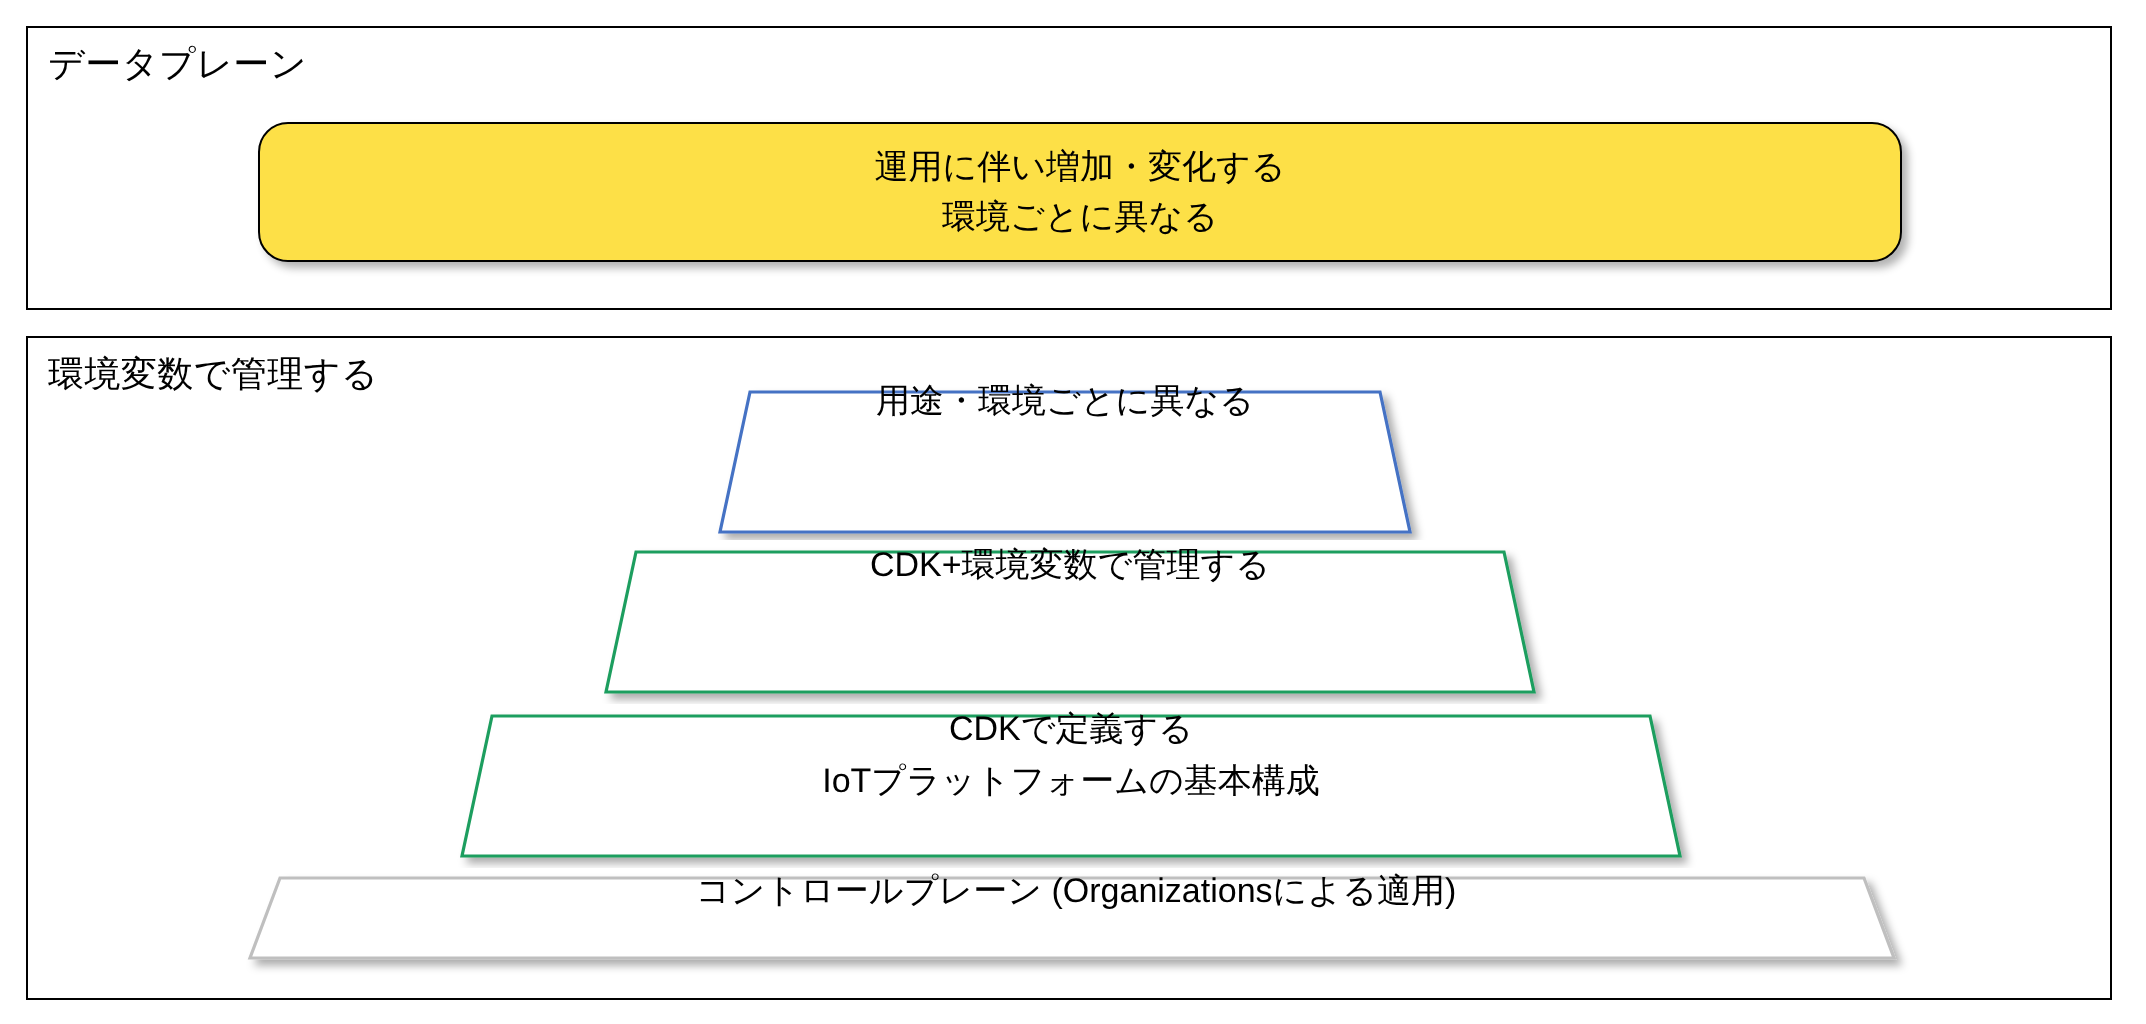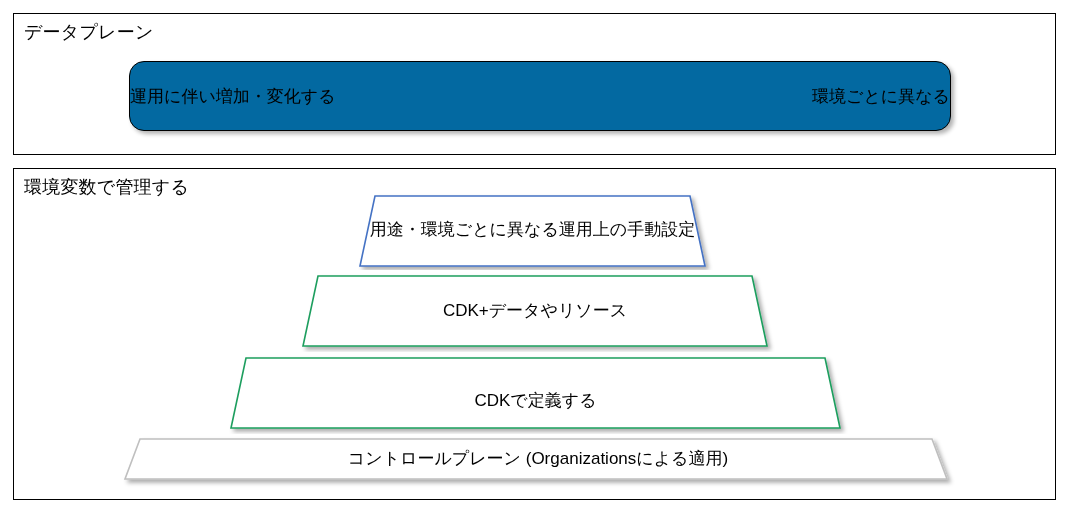--- a/index.html
+++ b/index.html
@@ -44,26 +44,26 @@
   
   #data-box {
     position: absolute;
     left: 115px;
     top: 47px;
     width: 822px;
     height: 70px;
     box-sizing: border-box;
     border: 1.6px solid #000000;
     border-radius: 15px;
-    background: #0369a1;
+    background: #fde047;
     box-shadow: 3px 3px 4px rgba(0,0,0,0.30);
     display: flex;
-    flex-direction: row;
+    flex-direction: column;
     align-items: center;
-    justify-content: space-between;
+    justify-content: center;
   }
   #data-box .line {
     font-size: 17px;
     line-height: 25px;
     white-space: nowrap;
   }
 
   
   .tier {
     position: absolute;
@@ -75,22 +75,23 @@
     top: 0;
     overflow: visible;
   }
   .tier-text {
     position: absolute;
     left: 0;
     top: 0;
     width: 100%;
     height: 100%;
     display: flex;
+    flex-direction: column;
     align-items: center;
-    justify-content: center;
+    justify-content: flex-start;
     pointer-events: none;
   }
   .tier-text .line {
     font-size: 17px;
     line-height: 26px;
     white-space: nowrap;
     color: #000000;
   }
   .tier-text.single .line { line-height: 24px; }
 
@@ -121,49 +122,49 @@
     <svg width="375" height="84" viewBox="0 0 375 84">
       <defs>
         <filter id="sh1" x="-20%" y="-20%" width="150%" height="160%">
           <feDropShadow dx="3" dy="3" stdDeviation="2.2" flood-color="#000000" flood-opacity="0.33"></feDropShadow>
         </filter>
       </defs>
       <polygon points="30,8 345,8 360,78 15,78" fill="#FFFFFF" stroke="#4472C4" stroke-width="1.6" filter="url(#sh1)"></polygon>
     </svg>
     <div class="tier-text">
       <div class="line">用途・環境ごとに異なる</div>
-      <div class="line">運用上の手動設定</div>
     </div>
   </div>
 
   <div class="tier" id="tier-2">
     <svg width="490" height="82" viewBox="0 0 490 82">
       <defs>
         <filter id="sh2" x="-20%" y="-20%" width="150%" height="160%">
           <feDropShadow dx="3" dy="3" stdDeviation="2.2" flood-color="#000000" flood-opacity="0.33"></feDropShadow>
         </filter>
       </defs>
       <polygon points="28,6 462,6 477,76 13,76" fill="#FFFFFF" stroke="#1E9E5E" stroke-width="1.6" filter="url(#sh2)"></polygon>
     </svg>
     <div class="tier-text">
-      <div class="line">CDK+データやリソース</div>
+      <div class="line">CDK+環境変数で管理する</div>
     </div>
   </div>
 
   <div class="tier" id="tier-3">
     <svg width="635" height="82" viewBox="0 0 635 82">
       <defs>
         <filter id="sh3" x="-20%" y="-20%" width="150%" height="160%">
           <feDropShadow dx="3" dy="3" stdDeviation="2.2" flood-color="#000000" flood-opacity="0.33"></feDropShadow>
         </filter>
       </defs>
       <polygon points="28,6 607,6 622,76 13,76" fill="#FFFFFF" stroke="#1E9E5E" stroke-width="1.6" filter="url(#sh3)"></polygon>
     </svg>
     <div class="tier-text">
       <div class="line">CDKで定義する</div>
+      <div class="line">IoTプラットフォームの基本構成</div>
     </div>
   </div>
 
   <div class="tier" id="tier-4">
     <svg width="840" height="50" viewBox="0 0 840 50">
       <defs>
         <filter id="sh4" x="-20%" y="-20%" width="150%" height="170%">
           <feDropShadow dx="3" dy="3" stdDeviation="2.2" flood-color="#000000" flood-opacity="0.33"></feDropShadow>
         </filter>
       </defs>

